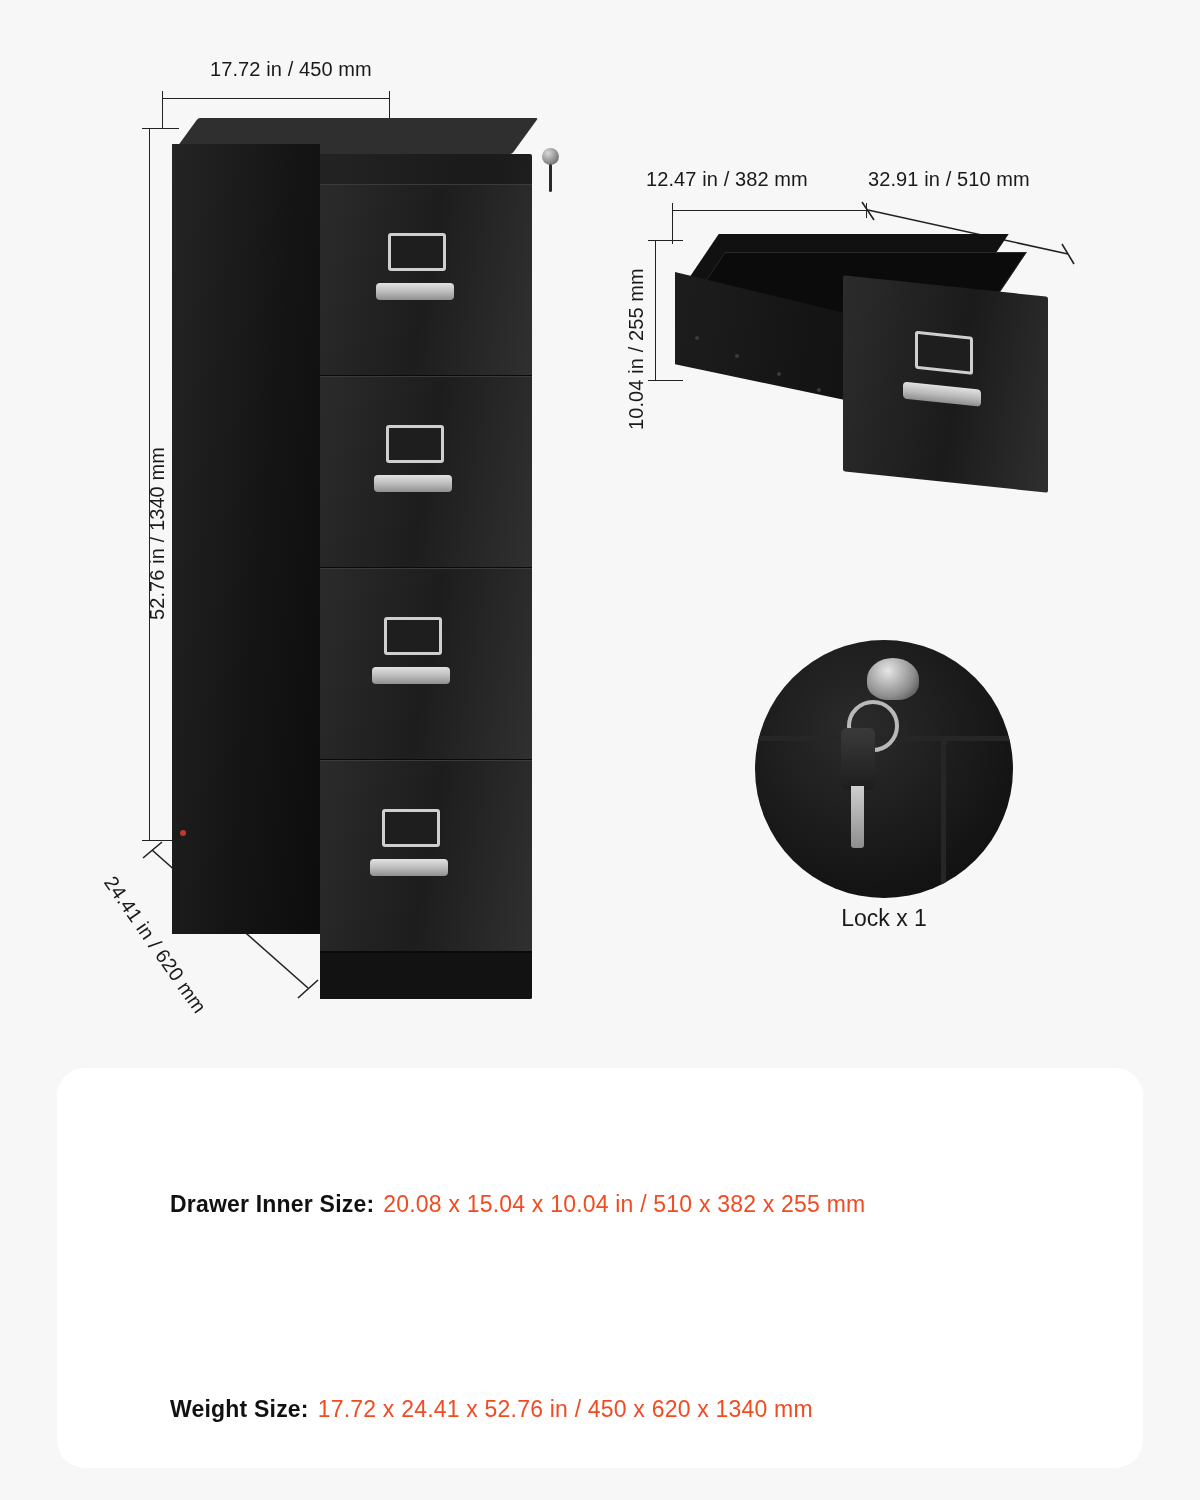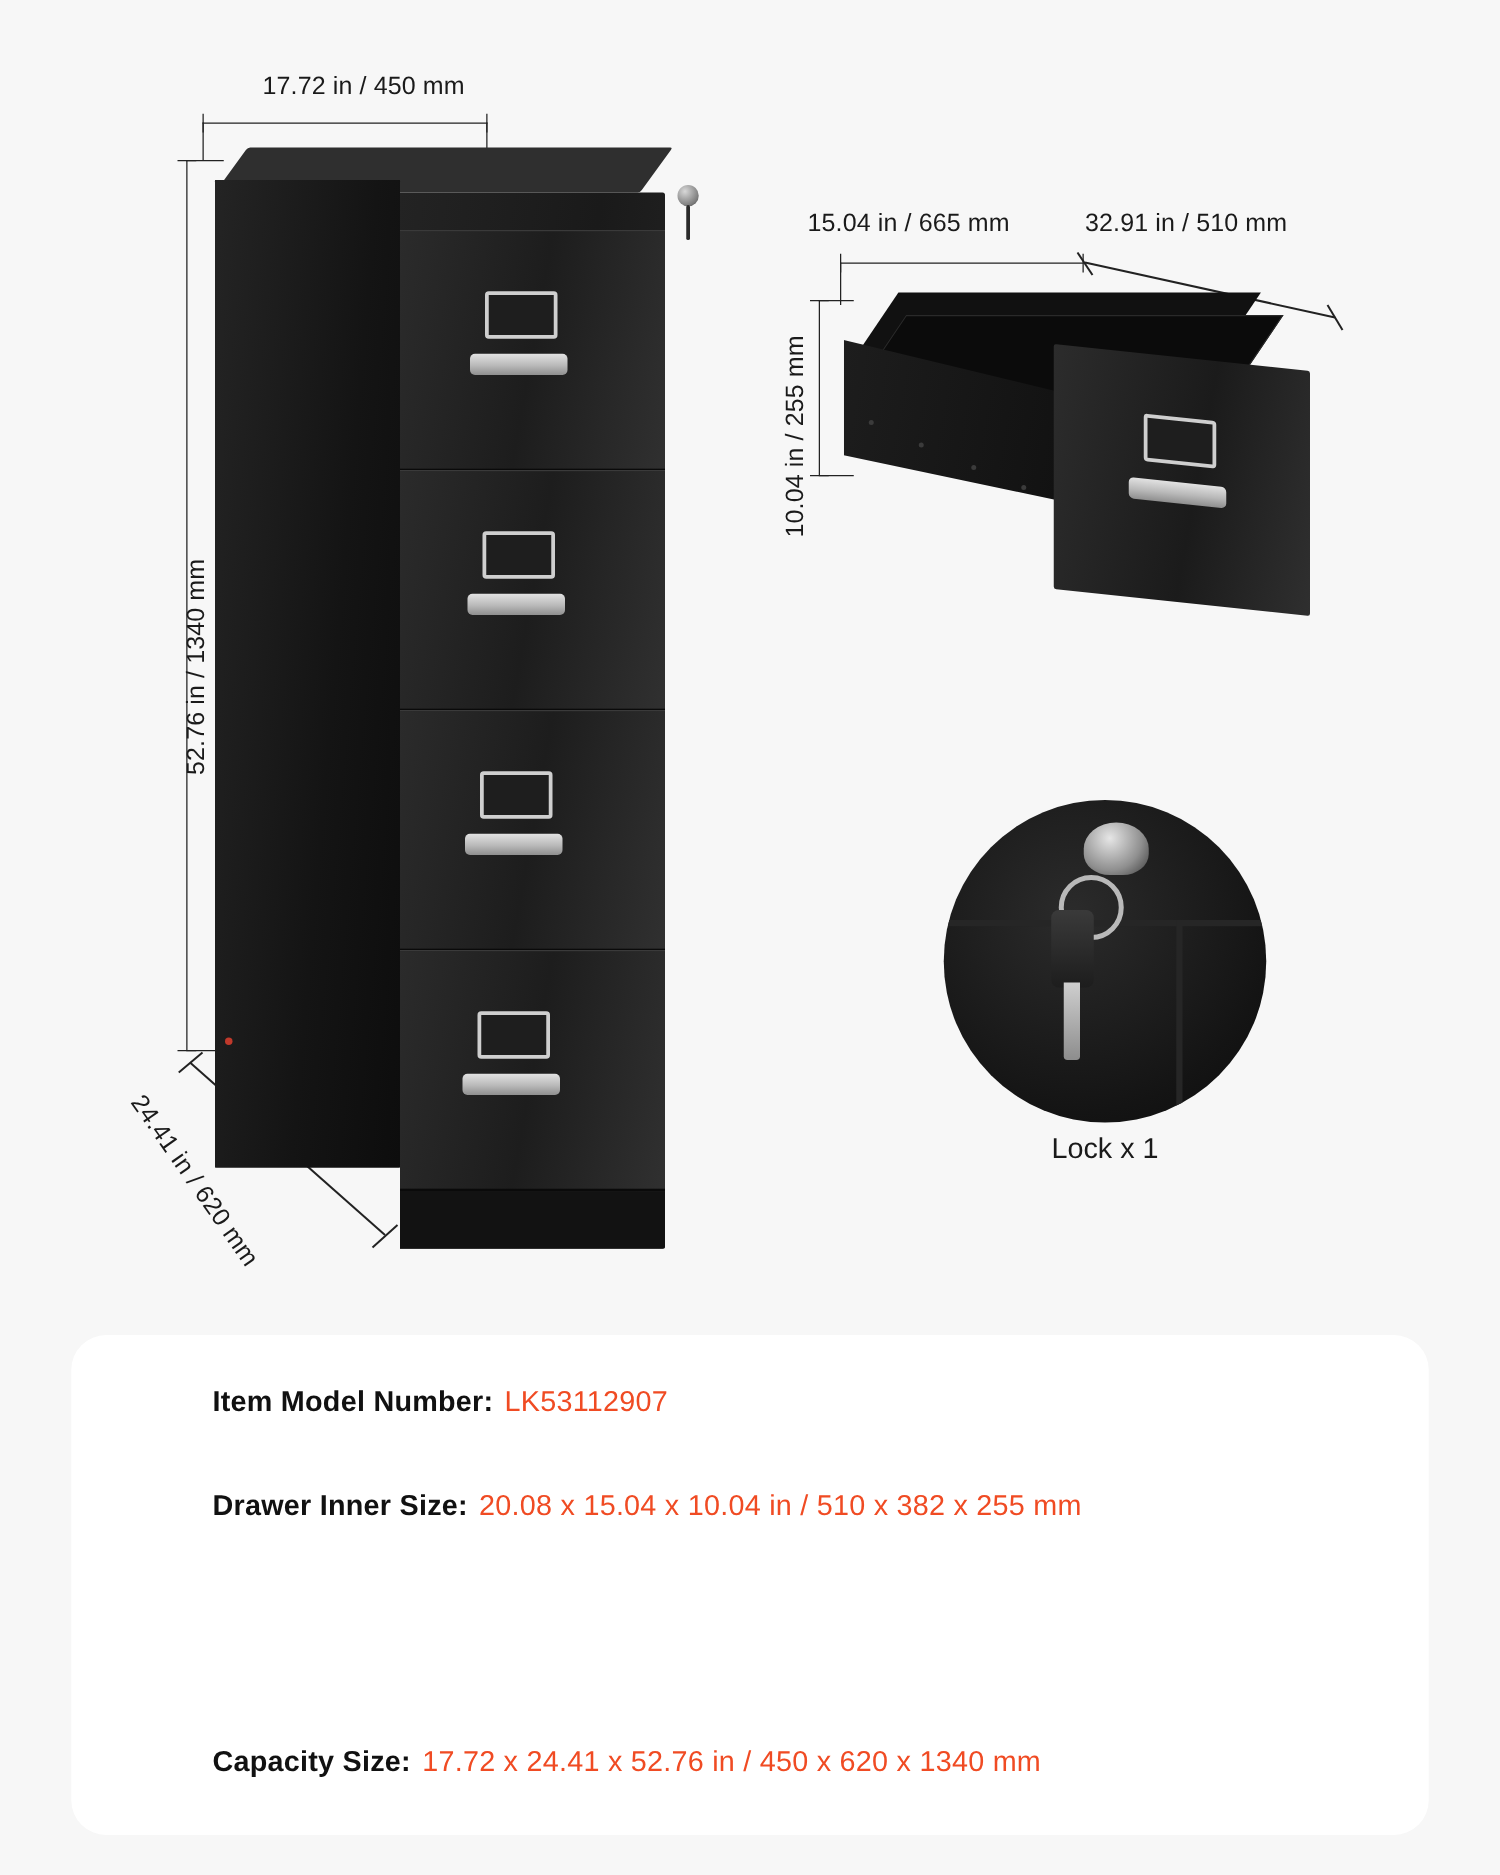--- a/index.html
+++ b/index.html
@@ -330,21 +330,21 @@
       </div>
 
       <div class="foot" style="left:0; bottom:0; width:212px; height:46px;"></div>
     </div>
 
     <div class="lock-knob" style="left:370px; top:30px;"></div>
     <div class="key-dangle" style="left:377px; top:46px;"></div>
     <div class="red-dot" style="left:8px; top:712px;"></div>
   </div>
 
-  <div class="dim-label" style="left:646px; top:168px;">15.04 in / 665 mm</div>
+  <div class="dim-label" style="left:646px; top:168px;">12.47 in / 382 mm</div>
   <div class="line-h" style="left:672px; top:210px; width:195px;"></div>
   <div class="tick" style="left:672px; top:203px; height:15px;"></div>
   <div class="tick" style="left:866px; top:203px; height:15px;"></div>
   <div class="line-v" style="left:672px; top:210px; height:34px;"></div>
 
   <div class="dim-label" style="left:868px; top:168px;">32.91 in / 510 mm</div>
   <svg style="position:absolute; left:860px; top:198px; width:220px; height:70px; overflow:visible;">
     <line x1="8" y1="12" x2="208" y2="56" stroke="#222" stroke-width="1.6"></line>
     <line x1="2" y1="4" x2="14" y2="22" stroke="#222" stroke-width="1.6"></line>
     <line x1="202" y1="46" x2="214" y2="66" stroke="#222" stroke-width="1.6"></line>
@@ -376,32 +376,28 @@
     <div class="lc-edge" style="left:186px; top:96px; width:5px; height:162px;"></div>
     <div class="key-cyl"></div>
     <div class="key-ring"></div>
     <div class="key-head"></div>
     <div class="key-blade"></div>
   </div>
   <div class="lock-caption">Lock x 1</div>
 
   <div class="spec-card">
 
-    <div class="spec-row" style="top:40px;">
-      <span class="spec-key">Item Model Number:</span>
-      <span class="spec-val">LK53112907</span>
-    </div>
 
     <div class="spec-row" style="top:123px;">
       <span class="spec-key">Drawer Inner Size:</span>
       <span class="spec-val">20.08 x 15.04 x 10.04 in / 510 x 382 x 255 mm</span>
     </div>
 
 
 
     <div class="spec-row" style="top:328px;">
-      <span class="spec-key">Capacity Size:</span>
+      <span class="spec-key">Weight Size:</span>
       <span class="spec-val">17.72 x 24.41 x 52.76 in / 450 x 620 x 1340 mm</span>
     </div>
 
   </div>
 
 </div>
 
 </body></html>

